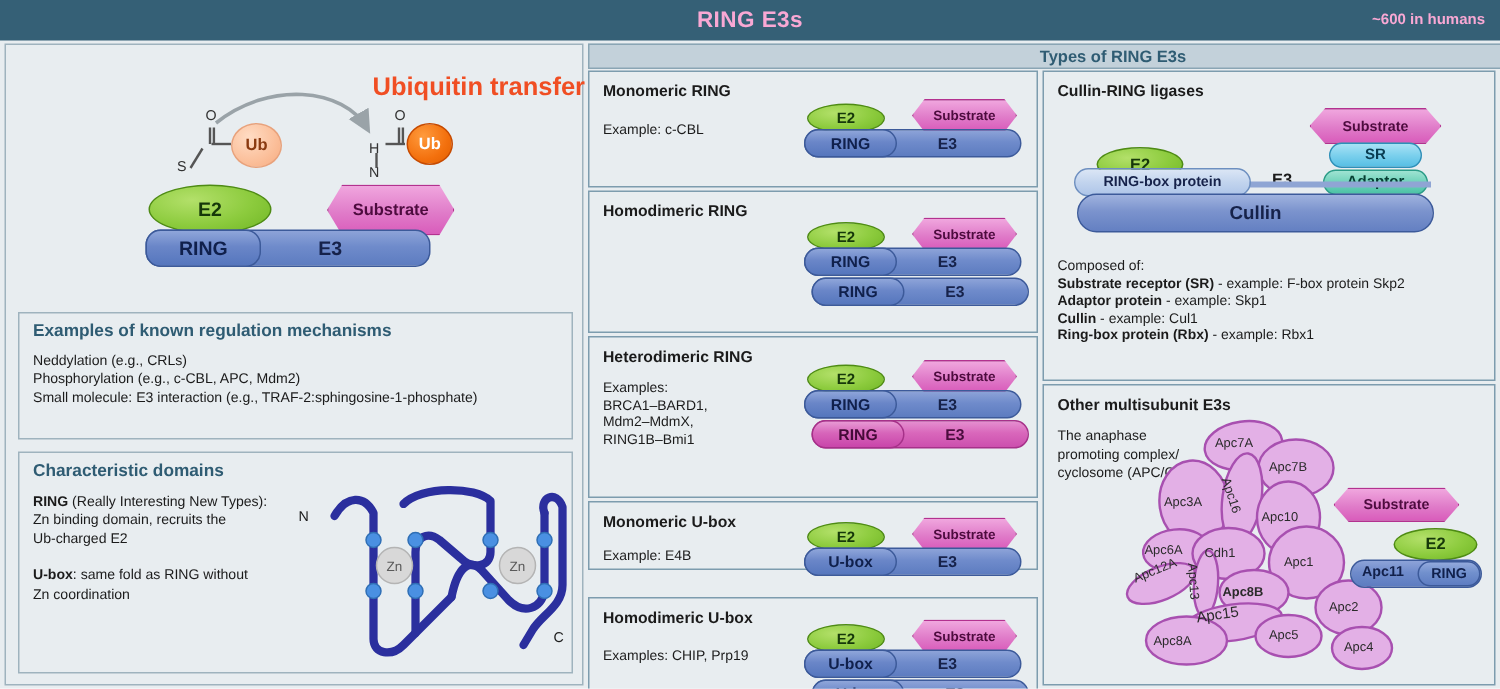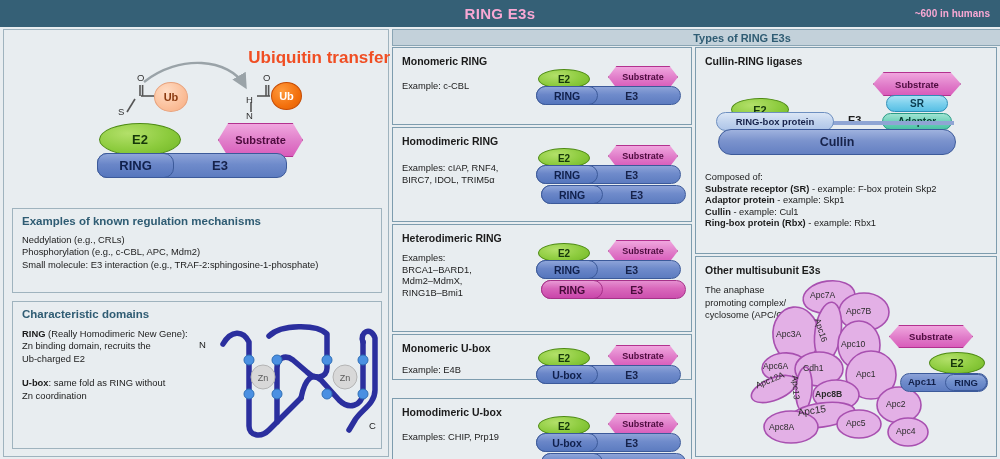--- a/index.html
+++ b/index.html
@@ -250,21 +250,21 @@
         <div>Neddylation (e.g., CRLs)</div>
         <div>Phosphorylation (e.g., c-CBL, APC, Mdm2)</div>
         <div>Small molecule: E3 interaction (e.g., TRAF-2:sphingosine-1-phosphate)</div>
       </div>
     </div>
 
     <div class="sect-box" style="top:271px; height:148px;">
       <div class="sect-head">Characteristic domains</div>
       <div class="sect-body2">
         <div>
-          <b>RING</b><span> (Really Homodimeric New Gene):</span>
+          <b>RING</b><span> (Really Interesting New Types):</span>
         </div>
         <div>Zn binding domain, recruits the</div>
         <div>Ub-charged E2</div>
         <div style="height:12px;"></div>
         <div>
           <b>U-box</b><span>: same fold as RING without</span>
         </div>
         <div>Zn coordination</div>
       </div>
 
@@ -303,22 +303,20 @@
       <div class="panel-title">Monomeric RING</div>
       <div class="panel-text" style="top:33px;">Example: c-CBL</div>
       <div class="e2" style="left:145px; top:21px; width:52px; height:20px; font-size:10px; line-height:19px;">E2</div>
       <div class="substrate" style="left:215px; top:18px; width:70px; height:22px; font-size:9px; line-height:21px;">Substrate</div>
       <div class="bar" style="left:143px; top:38px; width:145px; text-align:right; padding-right:42px;">E3</div>
       <div class="ring-cap" style="left:143px; top:38px; width:62px;">RING</div>
     </div>
 
     <div class="panel" style="top:80px; height:95px;">
       <div class="panel-title">Homodimeric RING</div>
-      <div class="panel-text" style="top:35px; white-space:pre-line;">Examples: cIAP, RNF4,
-BIRC7, IDOL, TRIM5α</div>
       <div class="e2" style="left:145px; top:20px; width:52px; height:20px; font-size:10px; line-height:19px;">E2</div>
       <div class="substrate" style="left:215px; top:17px; width:70px; height:22px; font-size:9px; line-height:21px;">Substrate</div>
       <div class="bar" style="left:143px; top:37px; width:145px; text-align:right; padding-right:42px;">E3</div>
       <div class="ring-cap" style="left:143px; top:37px; width:62px;">RING</div>
       <div class="bar" style="left:148px; top:57px; width:145px; text-align:right; padding-right:42px;">E3</div>
       <div class="ring-cap" style="left:148px; top:57px; width:62px;">RING</div>
     </div>
 
     <div class="panel" style="top:177px; height:108px;">
       <div class="panel-title">Heterodimeric RING</div>

